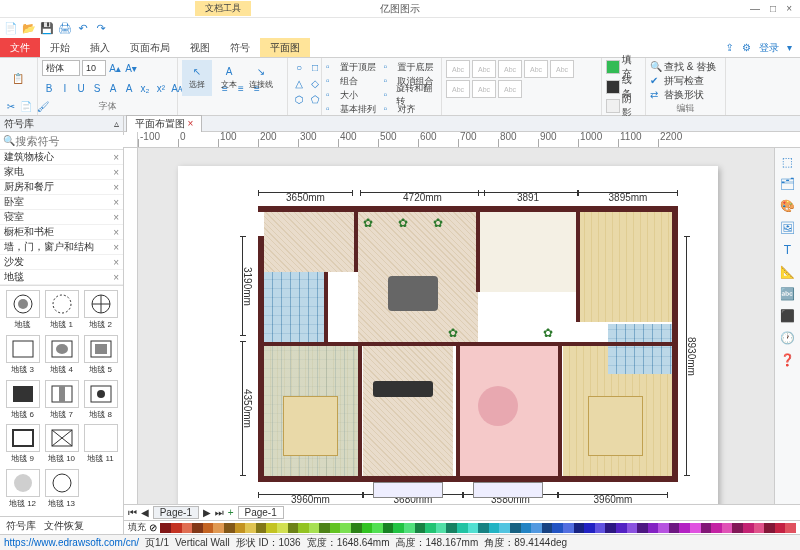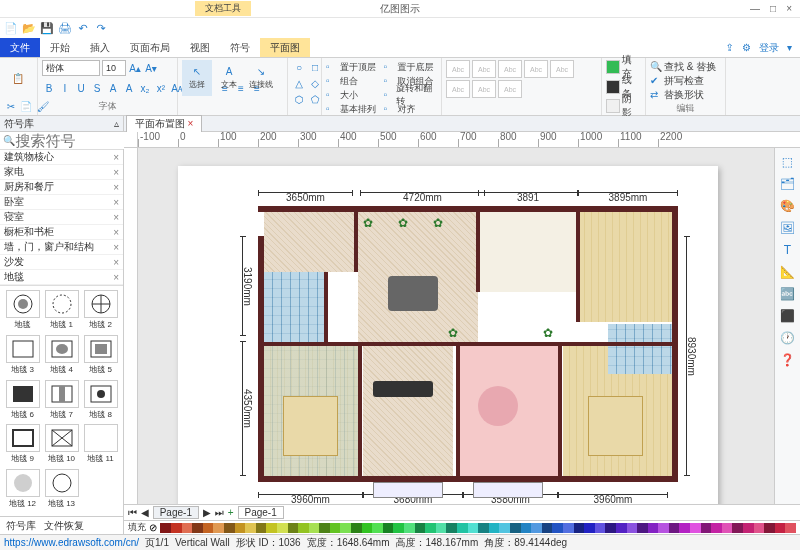--- a/index.html
+++ b/index.html
@@ -5,40 +5,40 @@
 *{box-sizing:border-box;margin:0;padding:0;font-family:"Microsoft YaHei",sans-serif;font-size:10px;user-select:none}
 body{width:800px;height:550px;background:#fff;overflow:hidden;display:flex;flex-direction:column}
 .titlebar{height:18px;background:#fff;display:flex;align-items:center;position:relative;border-bottom:1px solid #e5e5e5}
 .titlebar .appname{position:absolute;left:50%;transform:translateX(-50%);color:#555}
 .titlebar .tooltab{position:absolute;left:195px;background:#ffe499;padding:1px 10px;font-size:9px;color:#444}
 .winbtns{margin-left:auto;display:flex;gap:10px;padding-right:8px;color:#666}
 .qat{height:20px;display:flex;align-items:center;gap:4px;padding:0 4px;background:#fff}
 .qat .ico{width:14px;height:14px;display:inline-flex;align-items:center;justify-content:center;color:#2a7fcc;font-size:11px}
 .menubar{height:20px;display:flex;align-items:stretch;background:#fff;border-bottom:1px solid #d0d0d0}
 .menubar .tab{padding:3px 10px;color:#444;cursor:pointer}
-.menubar .tab.file{background:#1d4ed8;color:#fff}
+.menubar .tab.file{background:#ef4444;color:#fff}
 .menubar .tab.active{background:#ffe499;color:#333}
 .menubar .right{margin-left:auto;display:flex;align-items:center;gap:8px;padding-right:8px;color:#2a7fcc}
 .ribbon{height:58px;background:#f7f8f9;border-bottom:1px solid #d0d0d0;display:flex}
 .rgroup{border-right:1px solid #e0e0e0;padding:2px 4px;display:flex;flex-direction:column;justify-content:space-between}
 .rgroup .label{text-align:center;color:#777;font-size:9px}
 .rrow{display:flex;align-items:center;gap:2px}
 .btn{min-width:14px;height:14px;display:inline-flex;align-items:center;justify-content:center;color:#2a7fcc;border:1px solid transparent}
 .sel{border:1px solid #bbb;background:#fff;height:16px;padding:0 3px;display:inline-flex;align-items:center;font-size:9px;color:#333}
 .bigbtn{width:30px;height:36px;display:flex;flex-direction:column;align-items:center;justify-content:center;gap:2px;color:#2a7fcc}
 .bigbtn .cap{color:#444;font-size:8px}
 .swatch{width:14px;height:14px;border:1px solid #ccc;background:#f0f0f0}
 .stylebox{width:24px;height:18px;border:1px solid #ccc;background:#fff;display:inline-flex;align-items:center;justify-content:center;color:#bbb;font-size:7px}
 .editline{height:14px;display:flex;align-items:center;gap:2px;color:#444;font-size:9px}
 .editline .ico{width:12px;height:12px;color:#2a7fcc}
 .main{flex:1;display:flex;min-height:0}
 .leftpanel{width:124px;border-right:1px solid #ccc;display:flex;flex-direction:column;background:#fff}
 .panelhdr{height:16px;background:#eef1f5;border-bottom:1px solid #ccc;display:flex;align-items:center;padding:0 4px;justify-content:space-between;color:#333;font-size:9px}
 .search{height:18px;border-bottom:1px solid #ddd;display:flex;align-items:center;padding:0 3px}
-.search input{flex:1;border:none;outline:none;font-size:15px}
+.search input{flex:1;border:none;outline:none;font-size:11px}
 .catlist{border-bottom:1px solid #ddd}
 .cat{height:15px;display:flex;align-items:center;padding:0 4px;justify-content:space-between;color:#333;font-size:9px;border-bottom:1px solid #f0f0f0}
 .shapes{flex:1;overflow:auto;display:grid;grid-template-columns:repeat(3,1fr);gap:2px;padding:4px}
 .shape{display:flex;flex-direction:column;align-items:center;gap:1px}
 .shape .thumb{width:34px;height:28px;border:1px solid #ccc;display:flex;align-items:center;justify-content:center;background:#fff}
 .shape .thumb svg{width:26px;height:22px}
 .shape .nm{font-size:8px;color:#333}
 .lefttabs{height:18px;border-top:1px solid #ccc;display:flex;align-items:center;gap:8px;padding:0 6px;font-size:9px;color:#333}
 .canvaswrap{flex:1;display:flex;flex-direction:column;min-width:0}
 .doctab{height:16px;background:#eef1f5;border-bottom:1px solid #ccc;display:flex;align-items:center}
@@ -124,21 +124,21 @@
         <span>📋</span>
       </div>
     <div class="rrow">
       <span class="btn">✂</span>
       <span class="btn">📄</span>
       <span class="btn">🖌</span>
     </div>
   </div>
   <div class="rgroup" style="width:140px">
     <div class="rrow">
-      <span class="sel" style="width:58px">楷体</span>
+      <span class="sel" style="width:38px">楷体</span>
       <span class="sel" style="width:24px">10</span>
       <span class="btn">A▴</span>
       <span class="btn">A▾</span>
     </div>
     <div class="rrow" id="fontbtns">
         <span class="btn">B</span>
         <span class="btn">I</span>
         <span class="btn">U</span>
         <span class="btn">S</span>
         <span class="btn">A</span>

